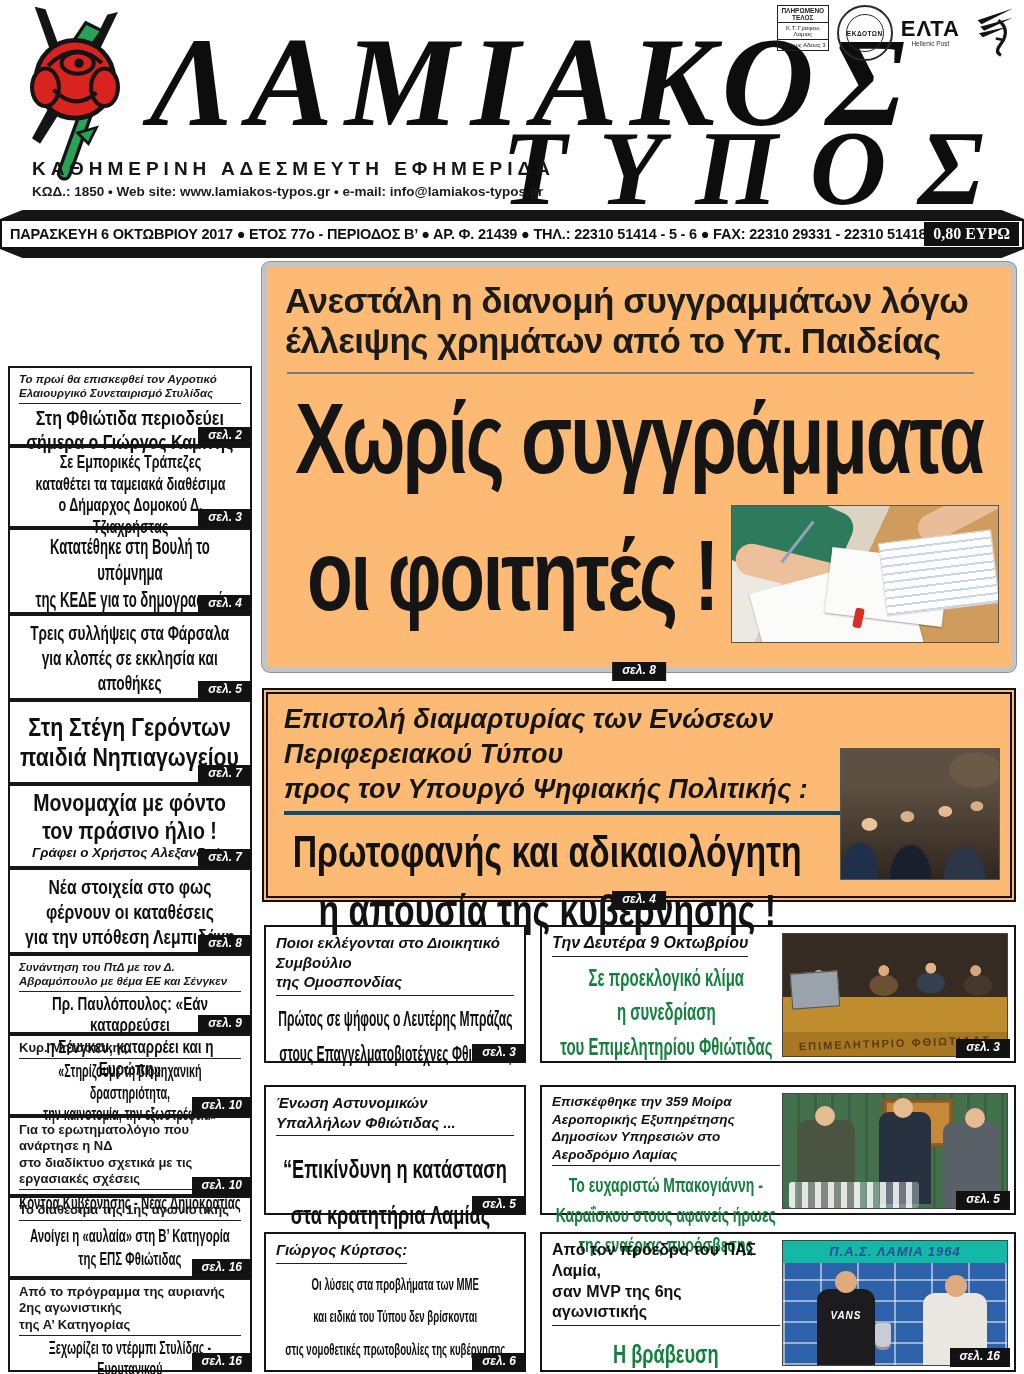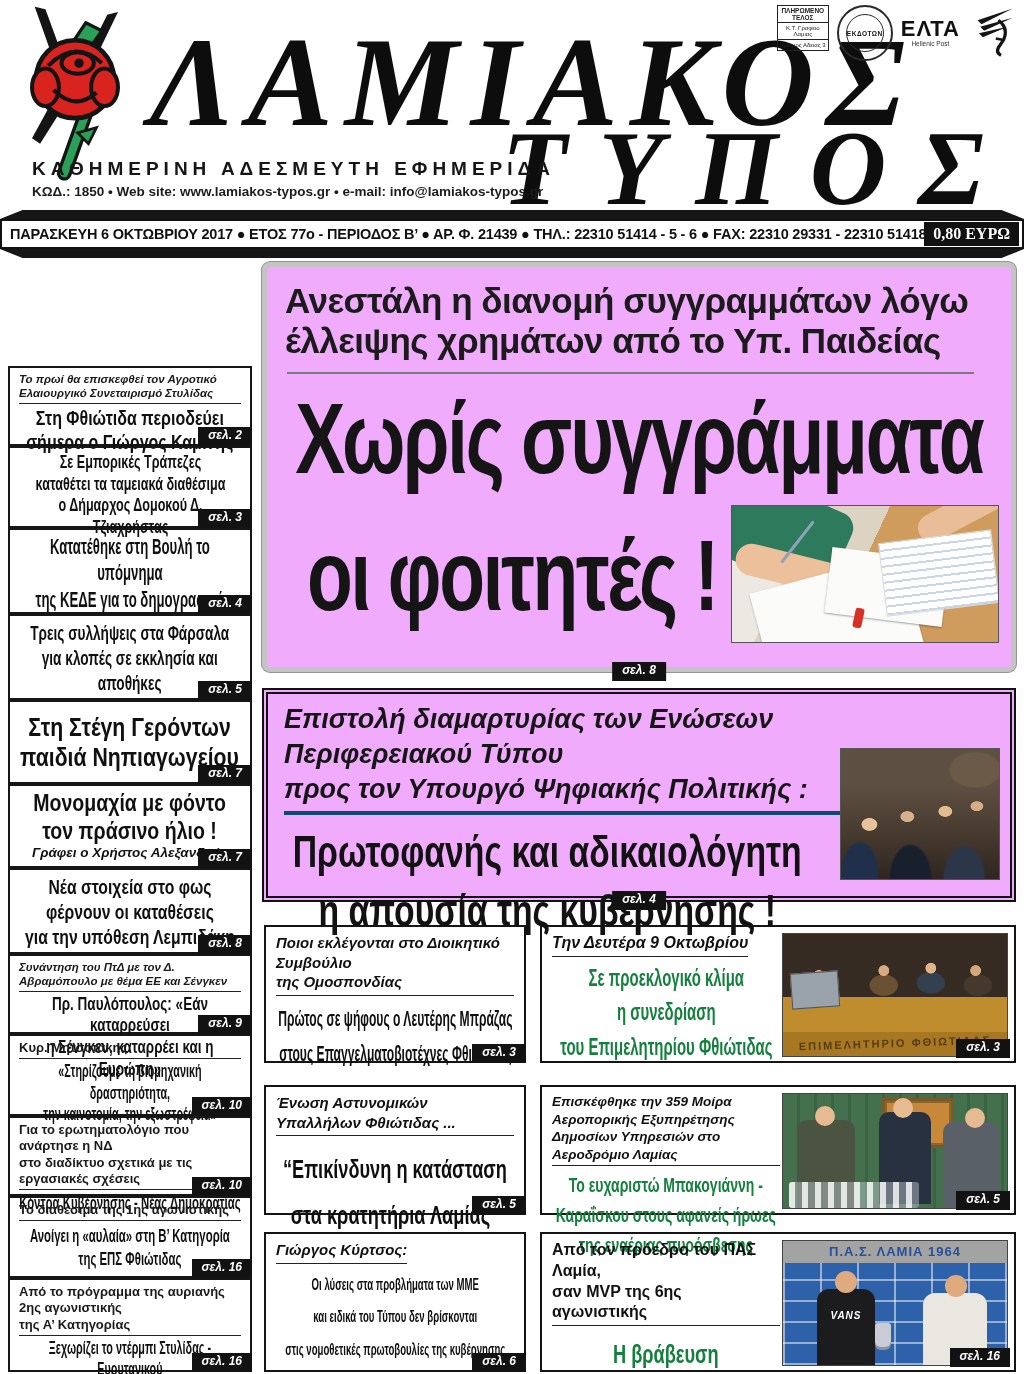--- a/index.html
+++ b/index.html
@@ -63,21 +63,21 @@
   .sb-k.it{font-style:italic;font-size:11.5px;}
   .sb-k:empty{display:none;}
   .sb-h{font-weight:bold;text-align:center;line-height:1.2;margin:auto 0;color:#101010;}
   .sb-b{font-style:italic;font-weight:bold;font-size:13.5px;text-align:center;margin:0 0 4px;}
   .sb-b:empty{display:none;}
   .h80{height:80px}.h82{height:82px}.h84{height:84px}.h86{height:86px}.h94{height:94px}
   .f18{font-size:18px}.f19{font-size:19px}.f20{font-size:20px}.f21{font-size:21px}
   .f22{font-size:22px}.f23{font-size:23px}.f25{font-size:25px}
 
   
-  .bx{position:absolute;background:#f0abfc;box-sizing:border-box;}
+  .bx{position:absolute;background:#fdba74;box-sizing:border-box;}
   #lead{left:262px;top:262px;width:754px;height:410px;border:5px solid #c4c4c4;border-radius:8px;
         box-shadow:0 0 0 1px #949494;padding:14px 18px 10px;}
   .lead-k{font-weight:bold;font-size:35px;line-height:1.15;letter-spacing:-0.5px;color:#1b1b1b;}
   .lead-rule{border-top:2px solid #7a7a7a;margin:10px 2px 4px;width:97%;}
   .lead-h1{font-size:100px;font-weight:bold;line-height:1.05;letter-spacing:-3px;text-align:center;margin-top:12px;color:#151515;}
   .lead-h2w{width:64%;margin-top:34px;}
   .lead-h2{font-size:100px;font-weight:bold;line-height:1;letter-spacing:-3px;text-align:center;color:#151515;}
   #lead .ptag{left:50%;bottom:-14px;transform:translateX(-50%);}
 
   
@@ -163,22 +163,22 @@
   .ph-fire .f3{right:8px;top:28px;width:56px;height:86px;background:#5a6068;}
   .ph-fire .head{position:absolute;border-radius:50%;background:#e6bb92;width:20px;height:20px;}
   .ph-fire .h1{left:32px;top:12px;} .ph-fire .h2{left:110px;top:4px;} .ph-fire .h3{right:22px;top:14px;}
   .fp-glass{position:absolute;bottom:0;left:6px;width:130px;height:26px;border-radius:3px;
      background:repeating-linear-gradient(90deg,rgba(255,255,255,.85) 0 6px,rgba(195,205,215,.45) 6px 13px);}
 
   .ph-award{background:#2d62aa;}
   .ph-award::before{content:"";position:absolute;inset:22px 0 0 0;background:
      repeating-linear-gradient(90deg,rgba(255,255,255,.5) 0 2px,transparent 2px 37px),
      repeating-linear-gradient(0deg,rgba(255,255,255,.5) 0 2px,transparent 2px 21px);}
-  .aw-strip{position:absolute;top:0;left:0;right:0;height:22px;background:#a3a3a3;color:#27509c;
-            font-weight:bold;font-size:13px;text-align:center;line-height:22px;letter-spacing:1px;z-index:2;}
+  .aw-strip{position:absolute;top:0;left:0;right:0;height:22px;background:#14b8a6;color:#27509c;
+            font-weight:bold;font-style:italic;font-size:13px;text-align:center;line-height:22px;letter-spacing:1px;z-index:2;}
   .ph-award .man{position:absolute;border-radius:12px 12px 0 0;z-index:2;}
   .ph-award .man1{left:34px;bottom:0;width:58px;height:76px;background:#1c1c1e;}
   .ph-award .man2{right:20px;bottom:0;width:64px;height:72px;background:#e9e7df;}
   .ph-award .head{position:absolute;border-radius:50%;background:#dfab7e;width:22px;height:22px;z-index:2;}
   .ph-award .hd1{left:52px;bottom:72px;} .ph-award .hd2{right:40px;bottom:68px;}
   .ph-award .cup{position:absolute;left:92px;bottom:18px;width:16px;height:24px;background:#c9ccd4;
                  border-radius:3px 3px 6px 6px;z-index:3;box-shadow:0 3px 0 #8f939c;}
   .shirt-txt{position:absolute;left:36px;bottom:44px;width:54px;text-align:center;color:#fff;
              font-weight:bold;font-style:italic;font-size:10px;z-index:3;letter-spacing:1px;}
 </style>

